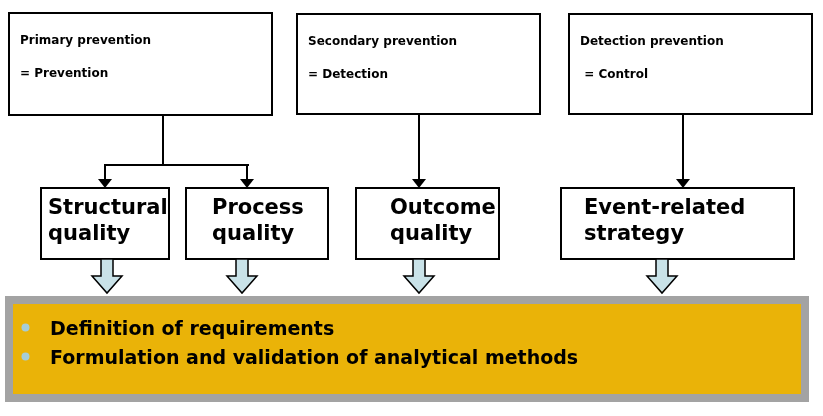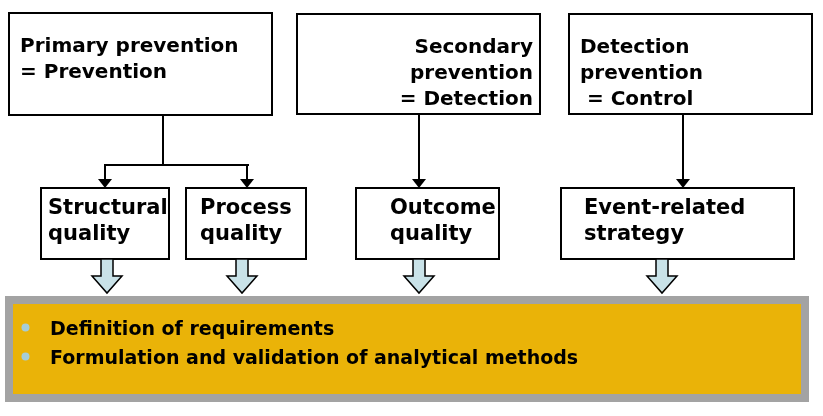--- a/index.html
+++ b/index.html
@@ -14,23 +14,23 @@
   }
   .box {
     position: absolute;
     border: 2px solid #000000;
     background: #ffffff;
     box-sizing: border-box;
     font-weight: bold;
     white-space: pre-wrap;
   }
   .top-box {
-    font-size: 20px;
-    line-height: 26px;
-    padding: 18px 6px 0 10px;
+    font-size: 12px;
+    line-height: 33px;
+    padding: 10px 6px 0 10px;
   }
   .quality-box {
     top: 187px;
     height: 73px;
     font-size: 21px;
     line-height: 26px;
     padding-top: 5px;
   }
   .vline { position: absolute; width: 2px; background: #000000; }
   .hline { position: absolute; height: 2px; background: #000000; }
@@ -72,41 +72,41 @@
     white-space: pre;
   }
 </style>
 </head>
 <body>
 
 <div id="canvas">
 
   <div class="box top-box" style="left:8px; top:12px; width:265px; height:104px;">Primary prevention
 = Prevention</div>
-  <div class="box top-box" style="left:296px; top:13px; width:245px; height:102px;text-align:right;">Secondary prevention
+  <div class="box top-box" style="left:296px; top:13px; width:245px; height:102px;">Secondary prevention
 = Detection</div>
   <div class="box top-box" style="left:568px; top:13px; width:245px; height:102px;">Detection prevention
  = Control</div>
 
   <div class="vline" style="left:162px; top:116px; height:50px;"></div>
   <div class="hline" style="left:104px; top:164px; width:145px;"></div>
   <div class="vline" style="left:104px; top:166px; height:14px;"></div>
   <div class="vline" style="left:246px; top:166px; height:14px;"></div>
   <div class="vline" style="left:418px; top:115px; height:65px;"></div>
   <div class="vline" style="left:682px; top:115px; height:65px;"></div>
 
   <div class="arrowhead" style="left:98px; top:179px;"></div>
   <div class="arrowhead" style="left:240px; top:179px;"></div>
   <div class="arrowhead" style="left:412px; top:179px;"></div>
   <div class="arrowhead" style="left:676px; top:179px;"></div>
 
 
   <div class="box quality-box" style="left:40px; width:130px; padding-left:6px;">Structural
 quality</div>
-  <div class="box quality-box" style="left:185px; width:122px; padding-left:13px;">Process
+  <div class="box quality-box" style="left:185px; width:144px; padding-left:25px;">Process
 quality</div>
   <div class="box quality-box" style="left:355px; width:145px; padding-left:33px;">Outcome
 quality</div>
   <div class="box quality-box" style="left:560px; width:235px; padding-left:22px;">Event-related
 strategy</div>
 
   <svg class="block-arrow" style="left:89px;" width="36" height="36" viewBox="0 0 36 36">
     <polygon points="12,0 24,0 24,17 33,17 18,34 3,17 12,17" stroke="#000000" stroke-width="1.5" fill="#c9e2e8"></polygon>
   </svg>
   <svg class="block-arrow" style="left:224px;" width="36" height="36" viewBox="0 0 36 36">

